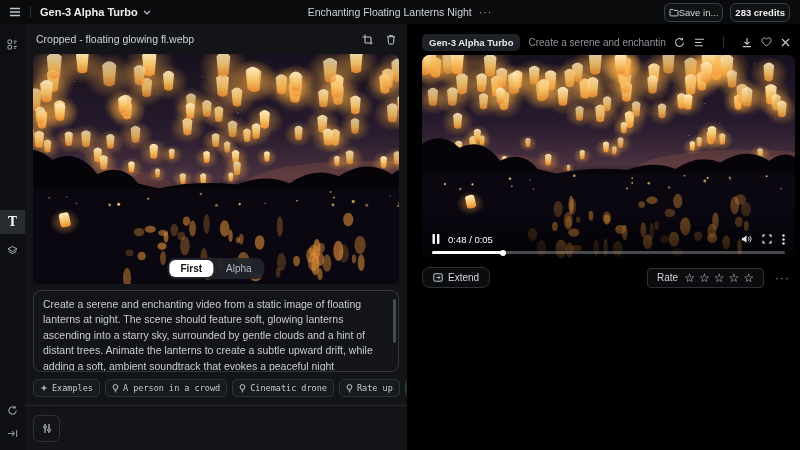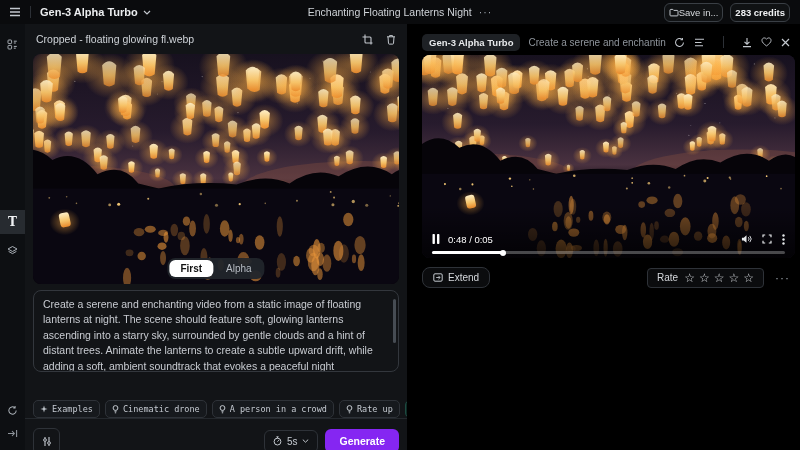--- a/index.html
+++ b/index.html
@@ -48,21 +48,21 @@
 
   #prompt-box { margin:6px 8px 0; height:82px; border:1px solid #33373d; border-radius:8px;
                 padding:6px 12px 0 9px; font-size:10.5px; line-height:15.4px; color:#c9ccd2;
                 overflow:hidden; position:relative; flex:none; }
   #prompt-scrollbar { position:absolute; right:2px; top:8px; width:3px; height:44px;
                       background:#464c53; border-radius:2px; }
 
   #chips-row { margin:7px 8px 0; display:flex; gap:5px; align-items:center; flex:none; }
   .chip { display:flex; align-items:center; gap:4px; border:1px solid #2e3238; background:#16191d;
           border-radius:5px; padding:3px 6px; font-family:"DejaVu Sans Mono", monospace;
-          font-size:8.5px; color:#c5cad1; white-space:nowrap; cursor:pointer;margin-top:21px; }
+          font-size:8.5px; color:#c5cad1; white-space:nowrap; cursor:pointer; }
   .chip.save { border-color:#1d4a40; background:#0f2a25; color:#52d6b4; }
   .chip.save .icon { color:#52d6b4; }
 
   #gen-bar { margin-top:auto; border-top:1px solid #24282d; height:45px;
              display:flex; align-items:center; padding:0 8px; flex:none; }
   #settings-btn { width:27px; height:27px; border:1px solid #2e3238; border-radius:6px;
                   background:#121417; display:flex; align-items:center; justify-content:center; cursor:pointer; }
   #gen-right { margin-left:auto; display:flex; align-items:center; gap:7px; }
   #duration-btn { display:flex; align-items:center; gap:5px; border:1px solid #2e3238; border-radius:6px;
                   padding:5px 8px; font-size:10px; color:#c5cad1; background:#121417; cursor:pointer; }
@@ -489,30 +489,30 @@
       </span>
       <span>Examples</span>
     </span>
     <span class="chip">
       <span class="icon">
         <svg width="7" height="9" viewBox="0 0 7 9">
             <circle cx="3.5" cy="3" r="2.4" stroke="currentColor" fill="none"></circle>
             <path d="M2.5 6.2h2M2.8 7.8h1.4" stroke="currentColor"></path>
           </svg>
       </span>
-      <span>Cinematic drone</span>
+      <span>A person in a crowd</span>
     </span>
     <span class="chip">
       <span class="icon">
         <svg width="7" height="9" viewBox="0 0 7 9">
             <circle cx="3.5" cy="3" r="2.4" stroke="currentColor" fill="none"></circle>
             <path d="M2.5 6.2h2M2.8 7.8h1.4" stroke="currentColor"></path>
           </svg>
       </span>
-      <span>A person in a crowd</span>
+      <span>Cinematic drone</span>
     </span>
     <span class="chip">
       <span class="icon">
         <svg width="7" height="9" viewBox="0 0 7 9">
             <circle cx="3.5" cy="3" r="2.4" stroke="currentColor" fill="none"></circle>
             <path d="M2.5 6.2h2M2.8 7.8h1.4" stroke="currentColor"></path>
           </svg>
       </span>
       <span>Rate up</span>
     </span>
@@ -528,37 +528,20 @@
 
   <div id="gen-bar">
     <span id="settings-btn">
       <span class="icon">
         <svg width="10" height="11" viewBox="0 0 10 11">
           <path d="M3 1v9M7 1v9" stroke="#c5cad1" stroke-width="1.1"></path>
           <rect x="1.6" y="3" width="2.8" height="2" rx="0.6" fill="#121417" stroke="#c5cad1"></rect>
           <rect x="5.6" y="6" width="2.8" height="2" rx="0.6" fill="#121417" stroke="#c5cad1"></rect>
         </svg>
       </span>
-    </span>
-    <span id="gen-right">
-      <span id="duration-btn">
-        <span class="icon">
-          <svg width="9" height="10" viewBox="0 0 9 10">
-              <circle cx="4.5" cy="5.6" r="3.4" stroke="currentColor" fill="none"></circle>
-              <path d="M3.4 0.8h2.2M4.5 1v1.2M4.5 5.6l1.5-1.5" stroke="currentColor"></path>
-            </svg>
-        </span>
-        <span>5s</span>
-        <span class="icon">
-          <svg width="7" height="4" viewBox="0 0 7 4">
-              <path d="M0.8 0.6L3.5 3.2 6.2 0.6" stroke="currentColor" fill="none"></path>
-            </svg>
-        </span>
-      </span>
-      <button id="generate-btn" style="background: rgb(133, 38, 242);">Generate</button>
     </span>
   </div>
 </div>
 
 <div id="right-panel">
   <div id="gen-header">
     <span id="model-tag">Gen-3 Alpha Turbo</span>
     <span id="prompt-preview">Create a serene and enchanting video from a static imag</span>
     <span id="gen-header-icons">
       <span class="icon">

